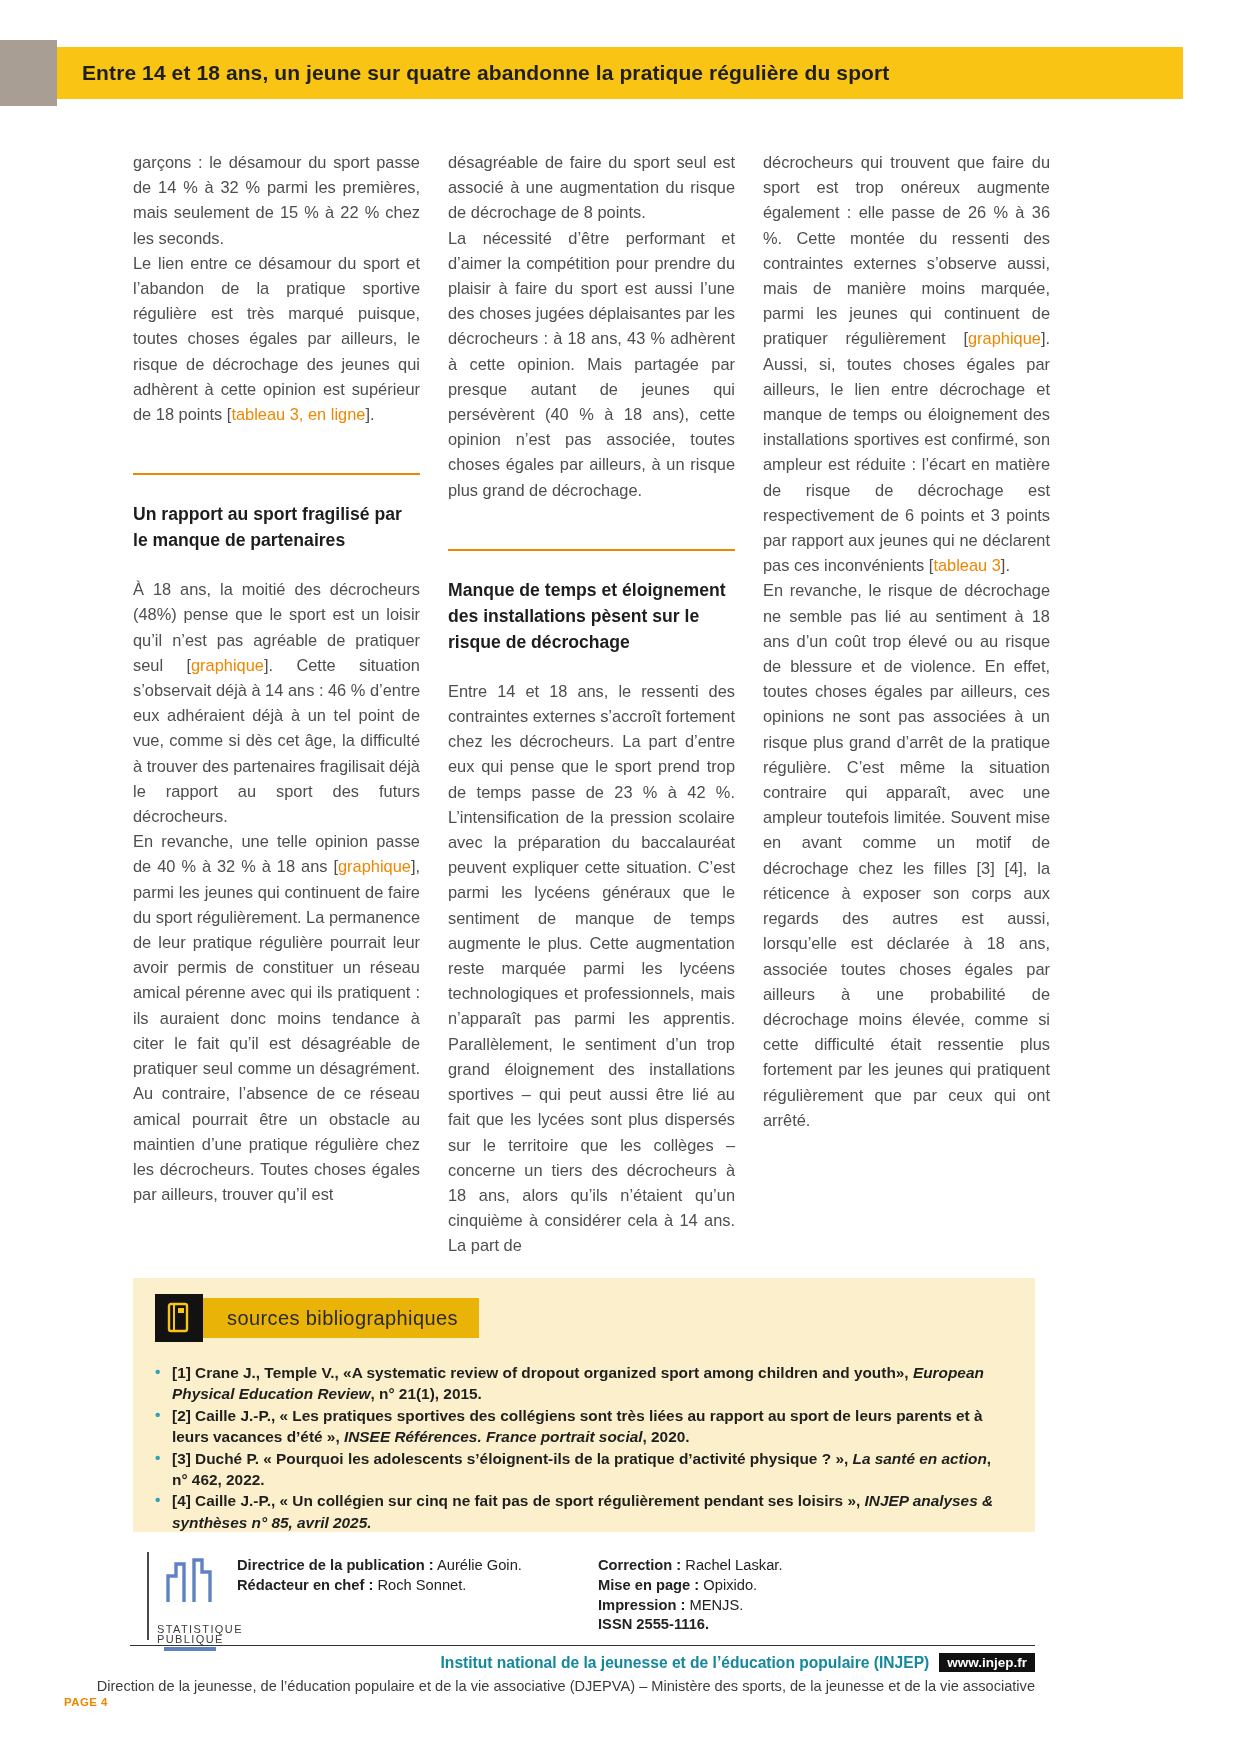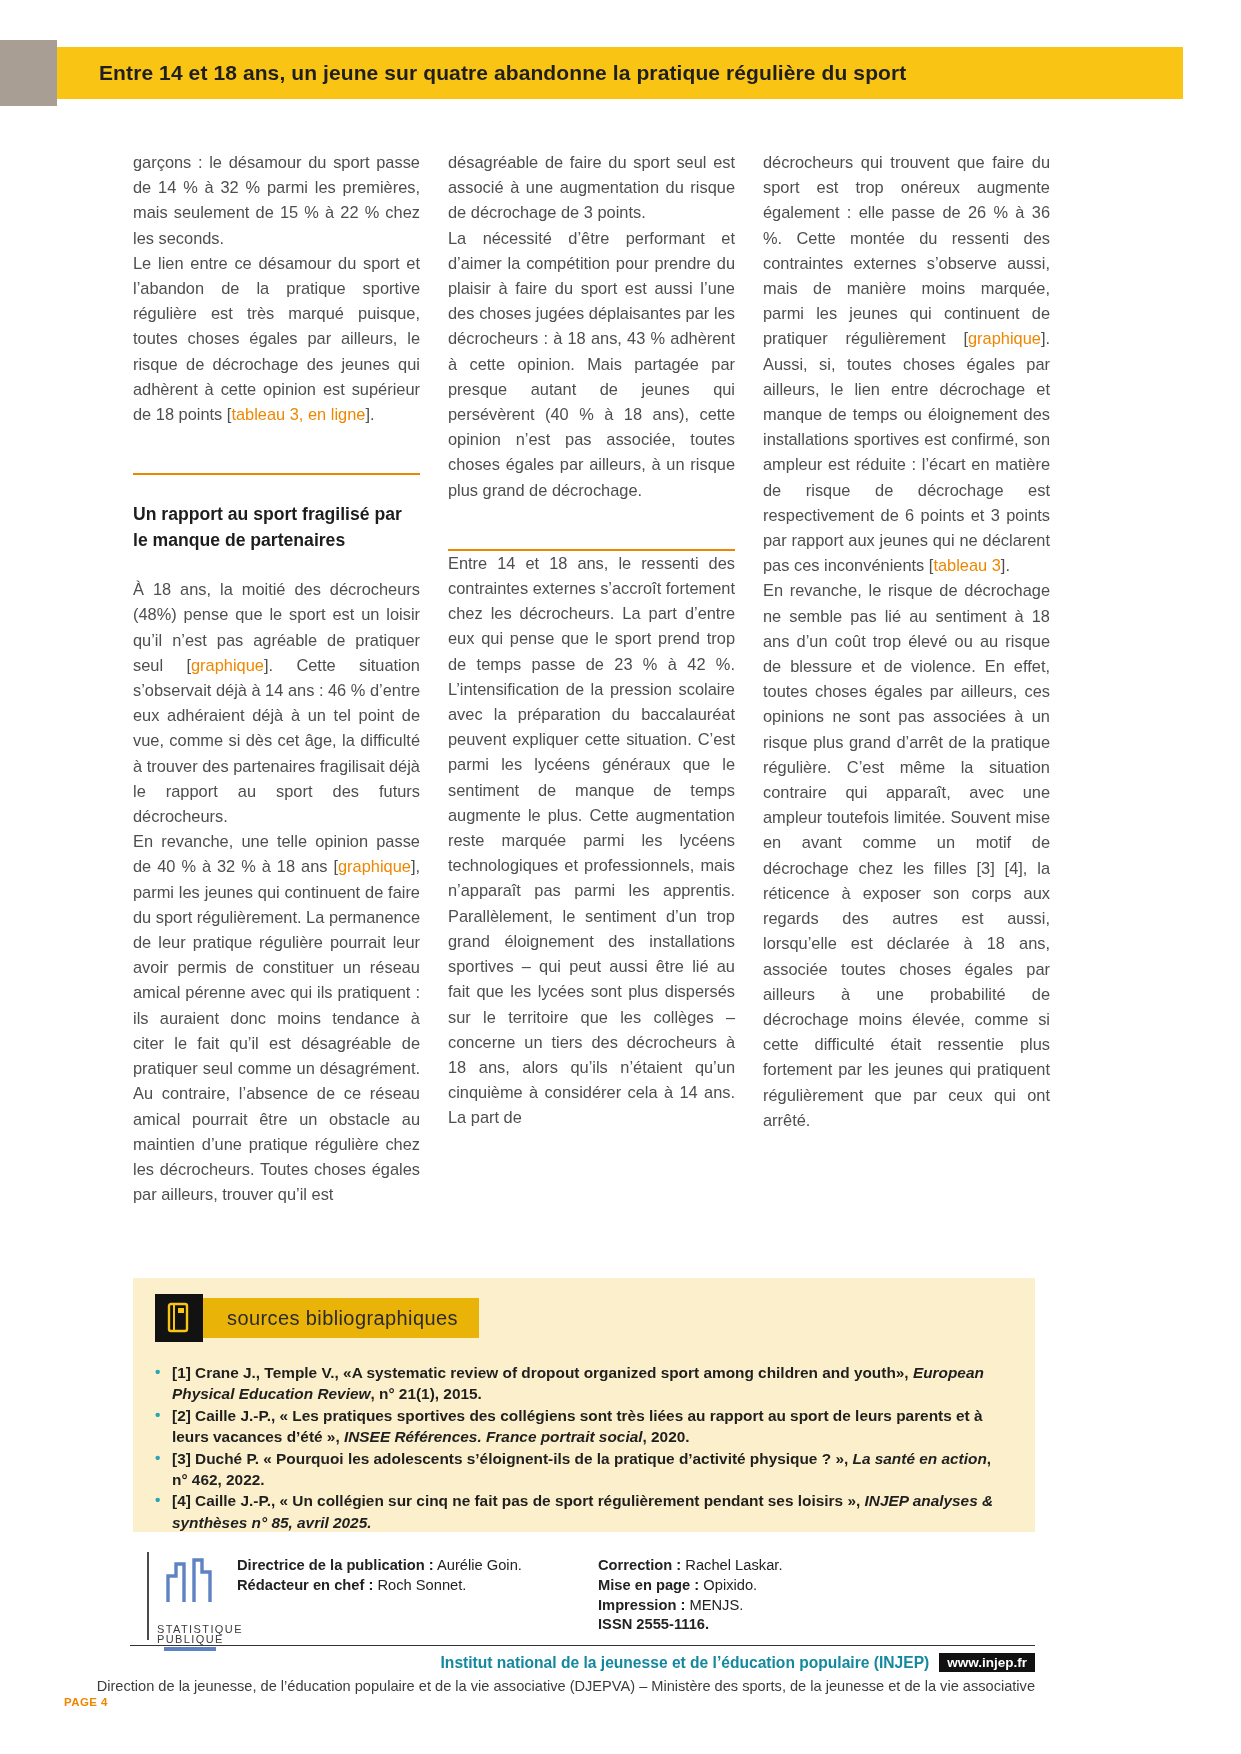--- a/index.html
+++ b/index.html
@@ -3,21 +3,21 @@
 <meta charset="utf-8">
 <style>
   html,body{margin:0;padding:0;}
   body{
     width:1241px;height:1754px;position:relative;overflow:hidden;
     background:#ffffff;font-family:"Liberation Sans",sans-serif;
   }
   
   .banner-chip{position:absolute;left:0;top:40px;width:57px;height:66px;background:#a89e94;}
   .banner{position:absolute;left:57px;top:47px;width:1126px;height:52px;background:#f9c413;
-    display:flex;align-items:center;padding-left:42px;box-sizing:border-box;}
+    display:flex;align-items:center;padding-left:25px;box-sizing:border-box;}
   .banner h1{margin:0;font-size:21px;font-weight:600;color:#1f1f1f;letter-spacing:.1px;}
   
   .columns{position:absolute;left:133px;top:150px;width:903px;display:flex;gap:28px;}
   .col{flex:0 0 287px;width:287px;}
   .col p{margin:0;font-size:16.4px;line-height:25.2px;color:#4e4e4e;text-align:justify;font-weight:400;}
   .col h3{margin:44px 0 24px;font-size:17.6px;line-height:26px;color:#1d1d1d;font-weight:700;}
   .col .sec-rule{height:0;border:0;border-top:2px solid #ee8700;margin:46px 0 0;}
   .col .sec-rule + h3{margin-top:26px;}
   .run-link{color:#ee8700;font-weight:400;}
   
@@ -59,23 +59,24 @@
 <div class="columns">
   <div class="col">
       <p>garçons : le désamour du sport passe de 14 % à 32 % parmi les premières, mais seulement de 15 % à 22 % chez les seconds.</p>
       <p>Le lien entre ce désamour du sport et l’abandon de la pratique sportive régulière est très marqué puisque, toutes choses égales par ailleurs, le risque de décrochage des jeunes qui adhèrent à cette opinion est supérieur de 18 points [<span class="run-link">tableau 3, en ligne</span>].</p>
       <div class="sec-rule"></div>
       <h3>Un rapport au sport fragilisé par le manque de partenaires</h3>
       <p>À 18 ans, la moitié des décrocheurs (48%) pense que le sport est un loisir qu’il n’est pas agréable de pratiquer seul [<span class="run-link">graphique</span>]. Cette situation s’observait déjà à 14 ans : 46 % d’entre eux adhéraient déjà à un tel point de vue, comme si dès cet âge, la difficulté à trouver des partenaires fragilisait déjà le rapport au sport des futurs décrocheurs.</p>
       <p>En revanche, une telle opinion passe de 40 % à 32 % à 18 ans [<span class="run-link">graphique</span>], parmi les jeunes qui continuent de faire du sport régulièrement. La permanence de leur pratique régulière pourrait leur avoir permis de constituer un réseau amical pérenne avec qui ils pratiquent : ils auraient donc moins tendance à citer le fait qu’il est désagréable de pratiquer seul comme un désagrément. Au contraire, l’absence de ce réseau amical pourrait être un obstacle au maintien d’une pratique régulière chez les décrocheurs. Toutes choses égales par ailleurs, trouver qu’il est</p>
     </div>
   <div class="col">
-      <p>désagréable de faire du sport seul est associé à une augmentation du risque de décrochage de 3 points.</p>
+      <p>désagréable de faire du sport seul est associé à une augmentation du risque de décrochage de 8 points.</p>
       <p>La nécessité d’être performant et d’aimer la compétition pour prendre du plaisir à faire du sport est aussi l’une des choses jugées déplaisantes par les décrocheurs : à 18 ans, 43 % adhèrent à cette opinion. Mais partagée par presque autant de jeunes qui persévèrent (40 % à 18 ans), cette opinion n’est pas associée, toutes choses égales par ailleurs, à un risque plus grand de décrochage.</p>
       <div class="sec-rule"></div>
+      <h3>Manque de temps et éloignement des installations pèsent sur le risque de décrochage</h3>
       <p>Entre 14 et 18 ans, le ressenti des contraintes externes s’accroît fortement chez les décrocheurs. La part d’entre eux qui pense que le sport prend trop de temps passe de 23 % à 42 %. L’intensification de la pression scolaire avec la préparation du baccalauréat peuvent expliquer cette situation. C’est parmi les lycéens généraux que le sentiment de manque de temps augmente le plus. Cette augmentation reste marquée parmi les lycéens technologiques et professionnels, mais n’apparaît pas parmi les apprentis. Parallèlement, le sentiment d’un trop grand éloignement des installations sportives – qui peut aussi être lié au fait que les lycées sont plus dispersés sur le territoire que les collèges – concerne un tiers des décrocheurs à 18 ans, alors qu’ils n’étaient qu’un cinquième à considérer cela à 14 ans. La part de</p>
     </div>
   <div class="col">
       <p>décrocheurs qui trouvent que faire du sport est trop onéreux augmente également : elle passe de 26 % à 36 %. Cette montée du ressenti des contraintes externes s’observe aussi, mais de manière moins marquée, parmi les jeunes qui continuent de pratiquer régulièrement [<span class="run-link">graphique</span>]. Aussi, si, toutes choses égales par ailleurs, le lien entre décrochage et manque de temps ou éloignement des installations sportives est confirmé, son ampleur est réduite : l’écart en matière de risque de décrochage est respectivement de 6 points et 3 points par rapport aux jeunes qui ne déclarent pas ces inconvénients [<span class="run-link">tableau 3</span>].</p>
       <p>En revanche, le risque de décrochage ne semble pas lié au sentiment à 18 ans d’un coût trop élevé ou au risque de blessure et de violence. En effet, toutes choses égales par ailleurs, ces opinions ne sont pas associées à un risque plus grand d’arrêt de la pratique régulière. C’est même la situation contraire qui apparaît, avec une ampleur toutefois limitée. Souvent mise en avant comme un motif de décrochage chez les filles [3] [4], la réticence à exposer son corps aux regards des autres est aussi, lorsqu’elle est déclarée à 18 ans, associée toutes choses égales par ailleurs à une probabilité de décrochage moins élevée, comme si cette difficulté était ressentie plus fortement par les jeunes qui pratiquent régulièrement que par ceux qui ont arrêté.</p>
     </div>
 </div>
 
 <div class="sources">
   <div class="sources-head">

